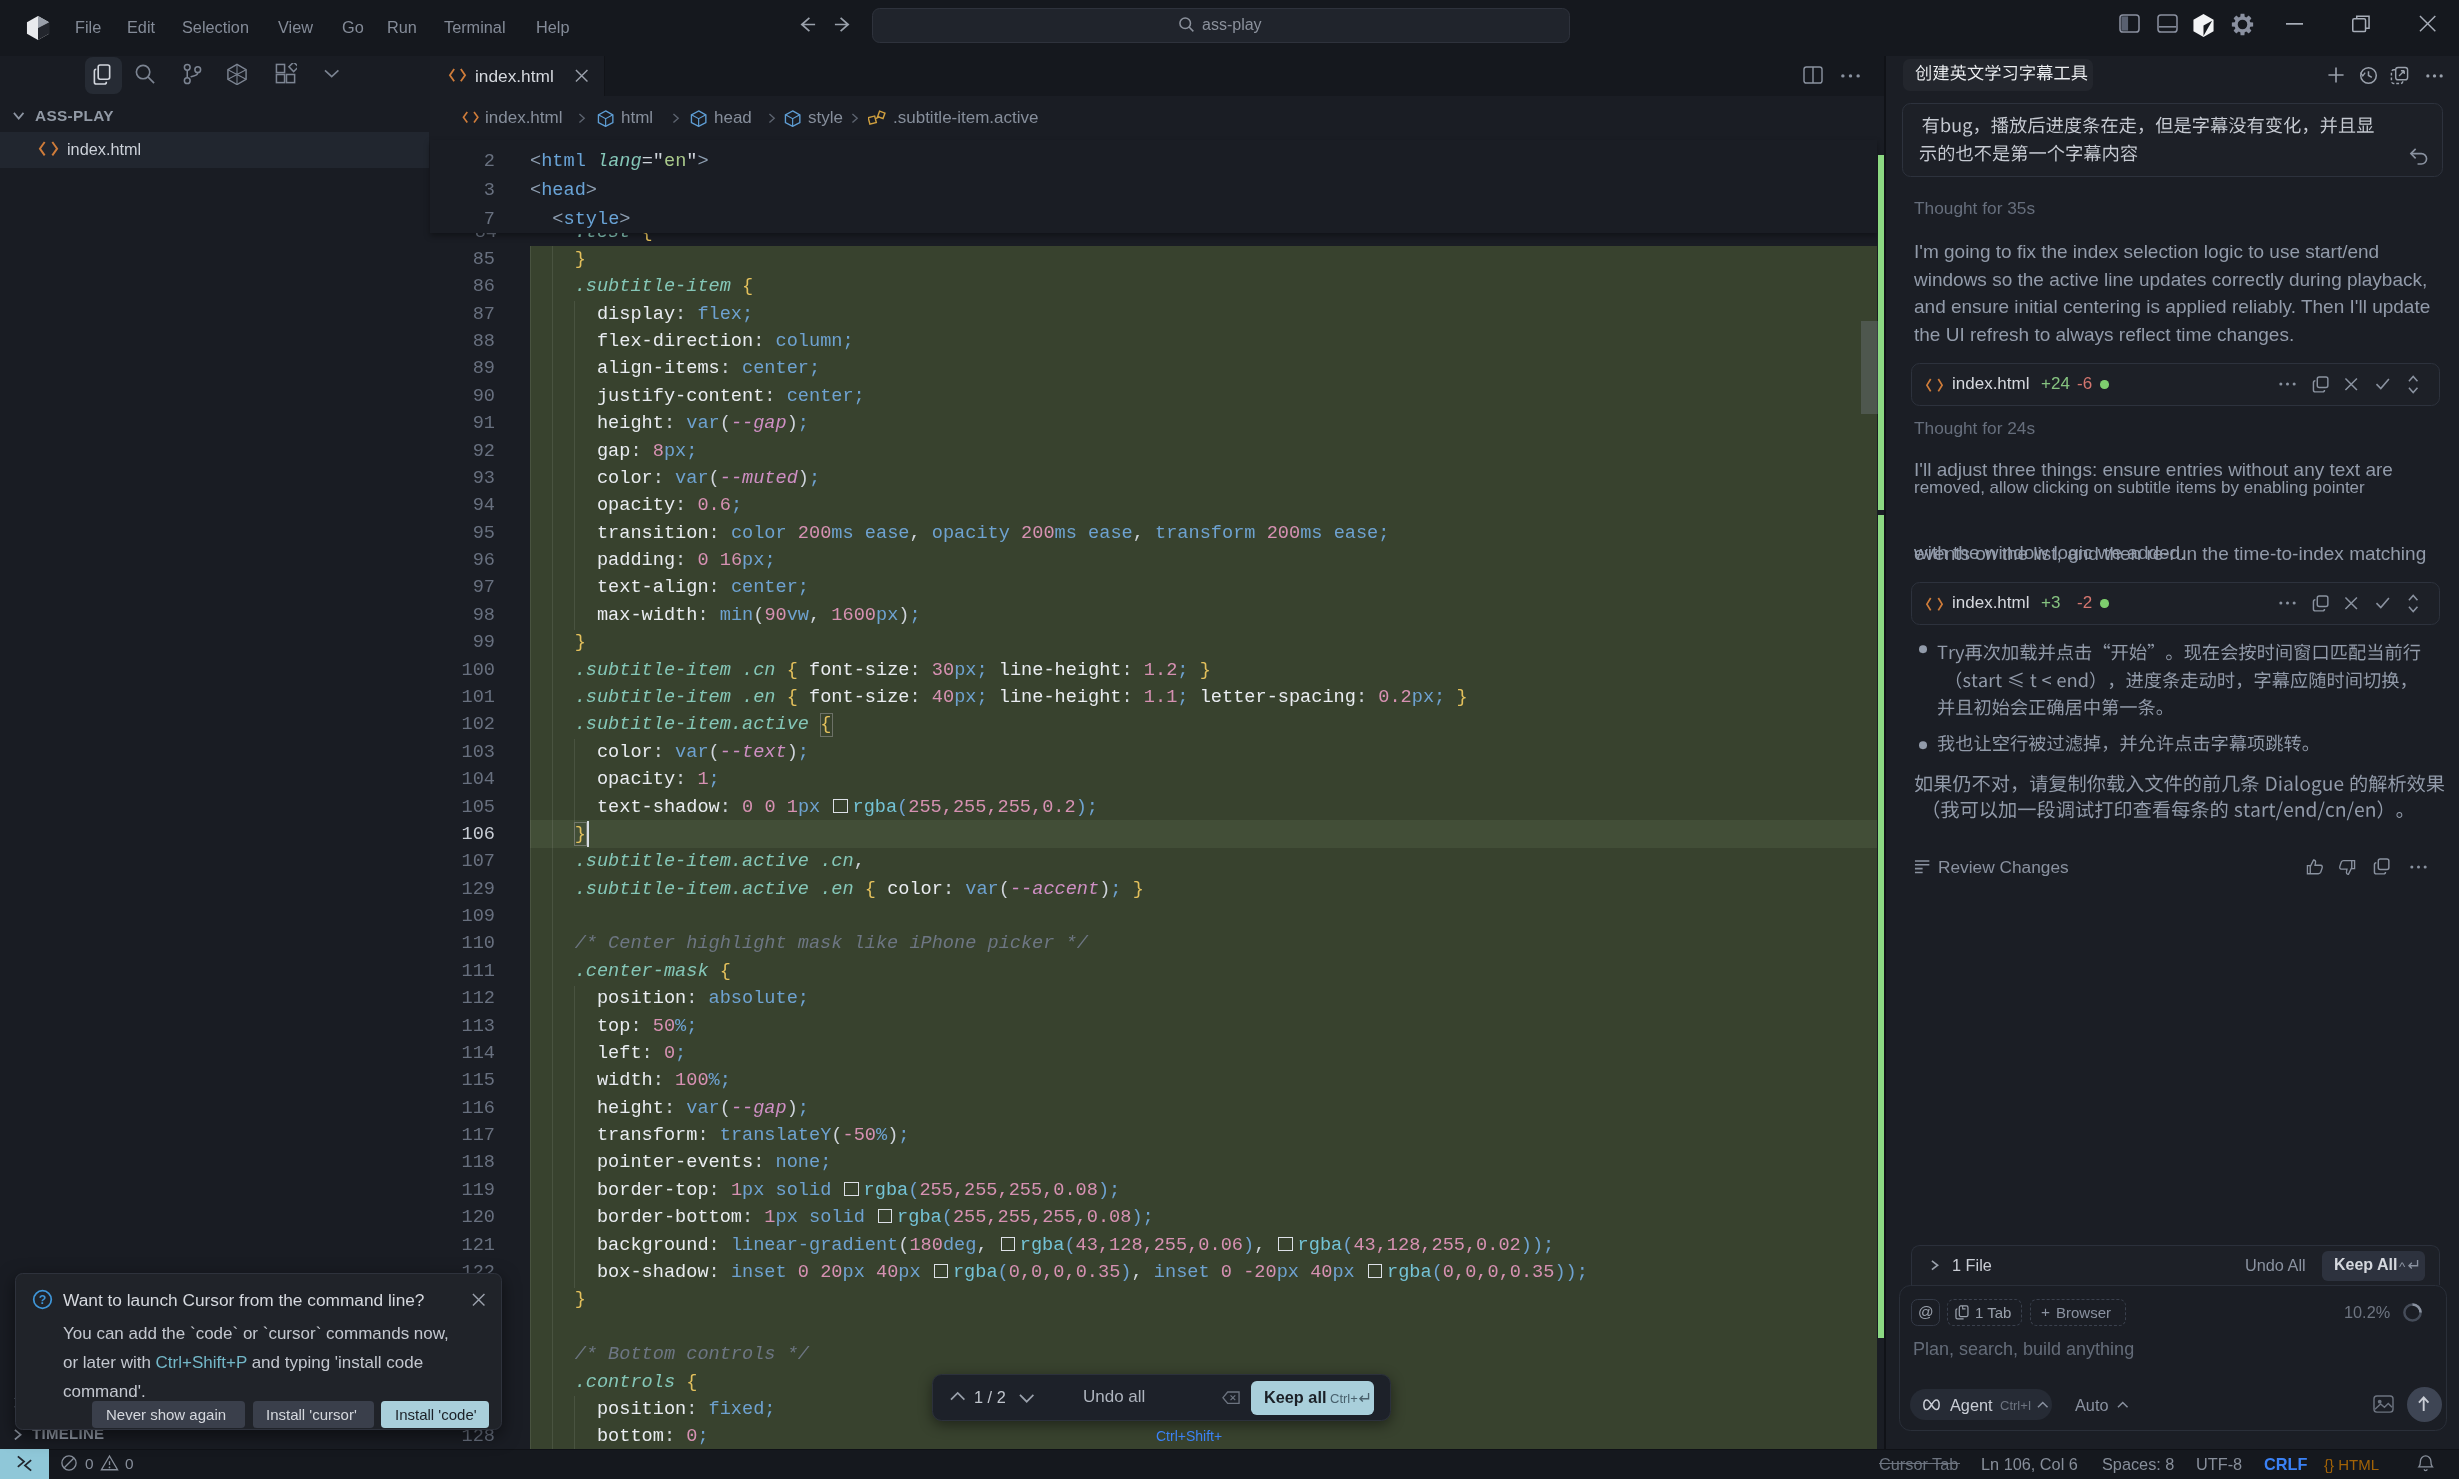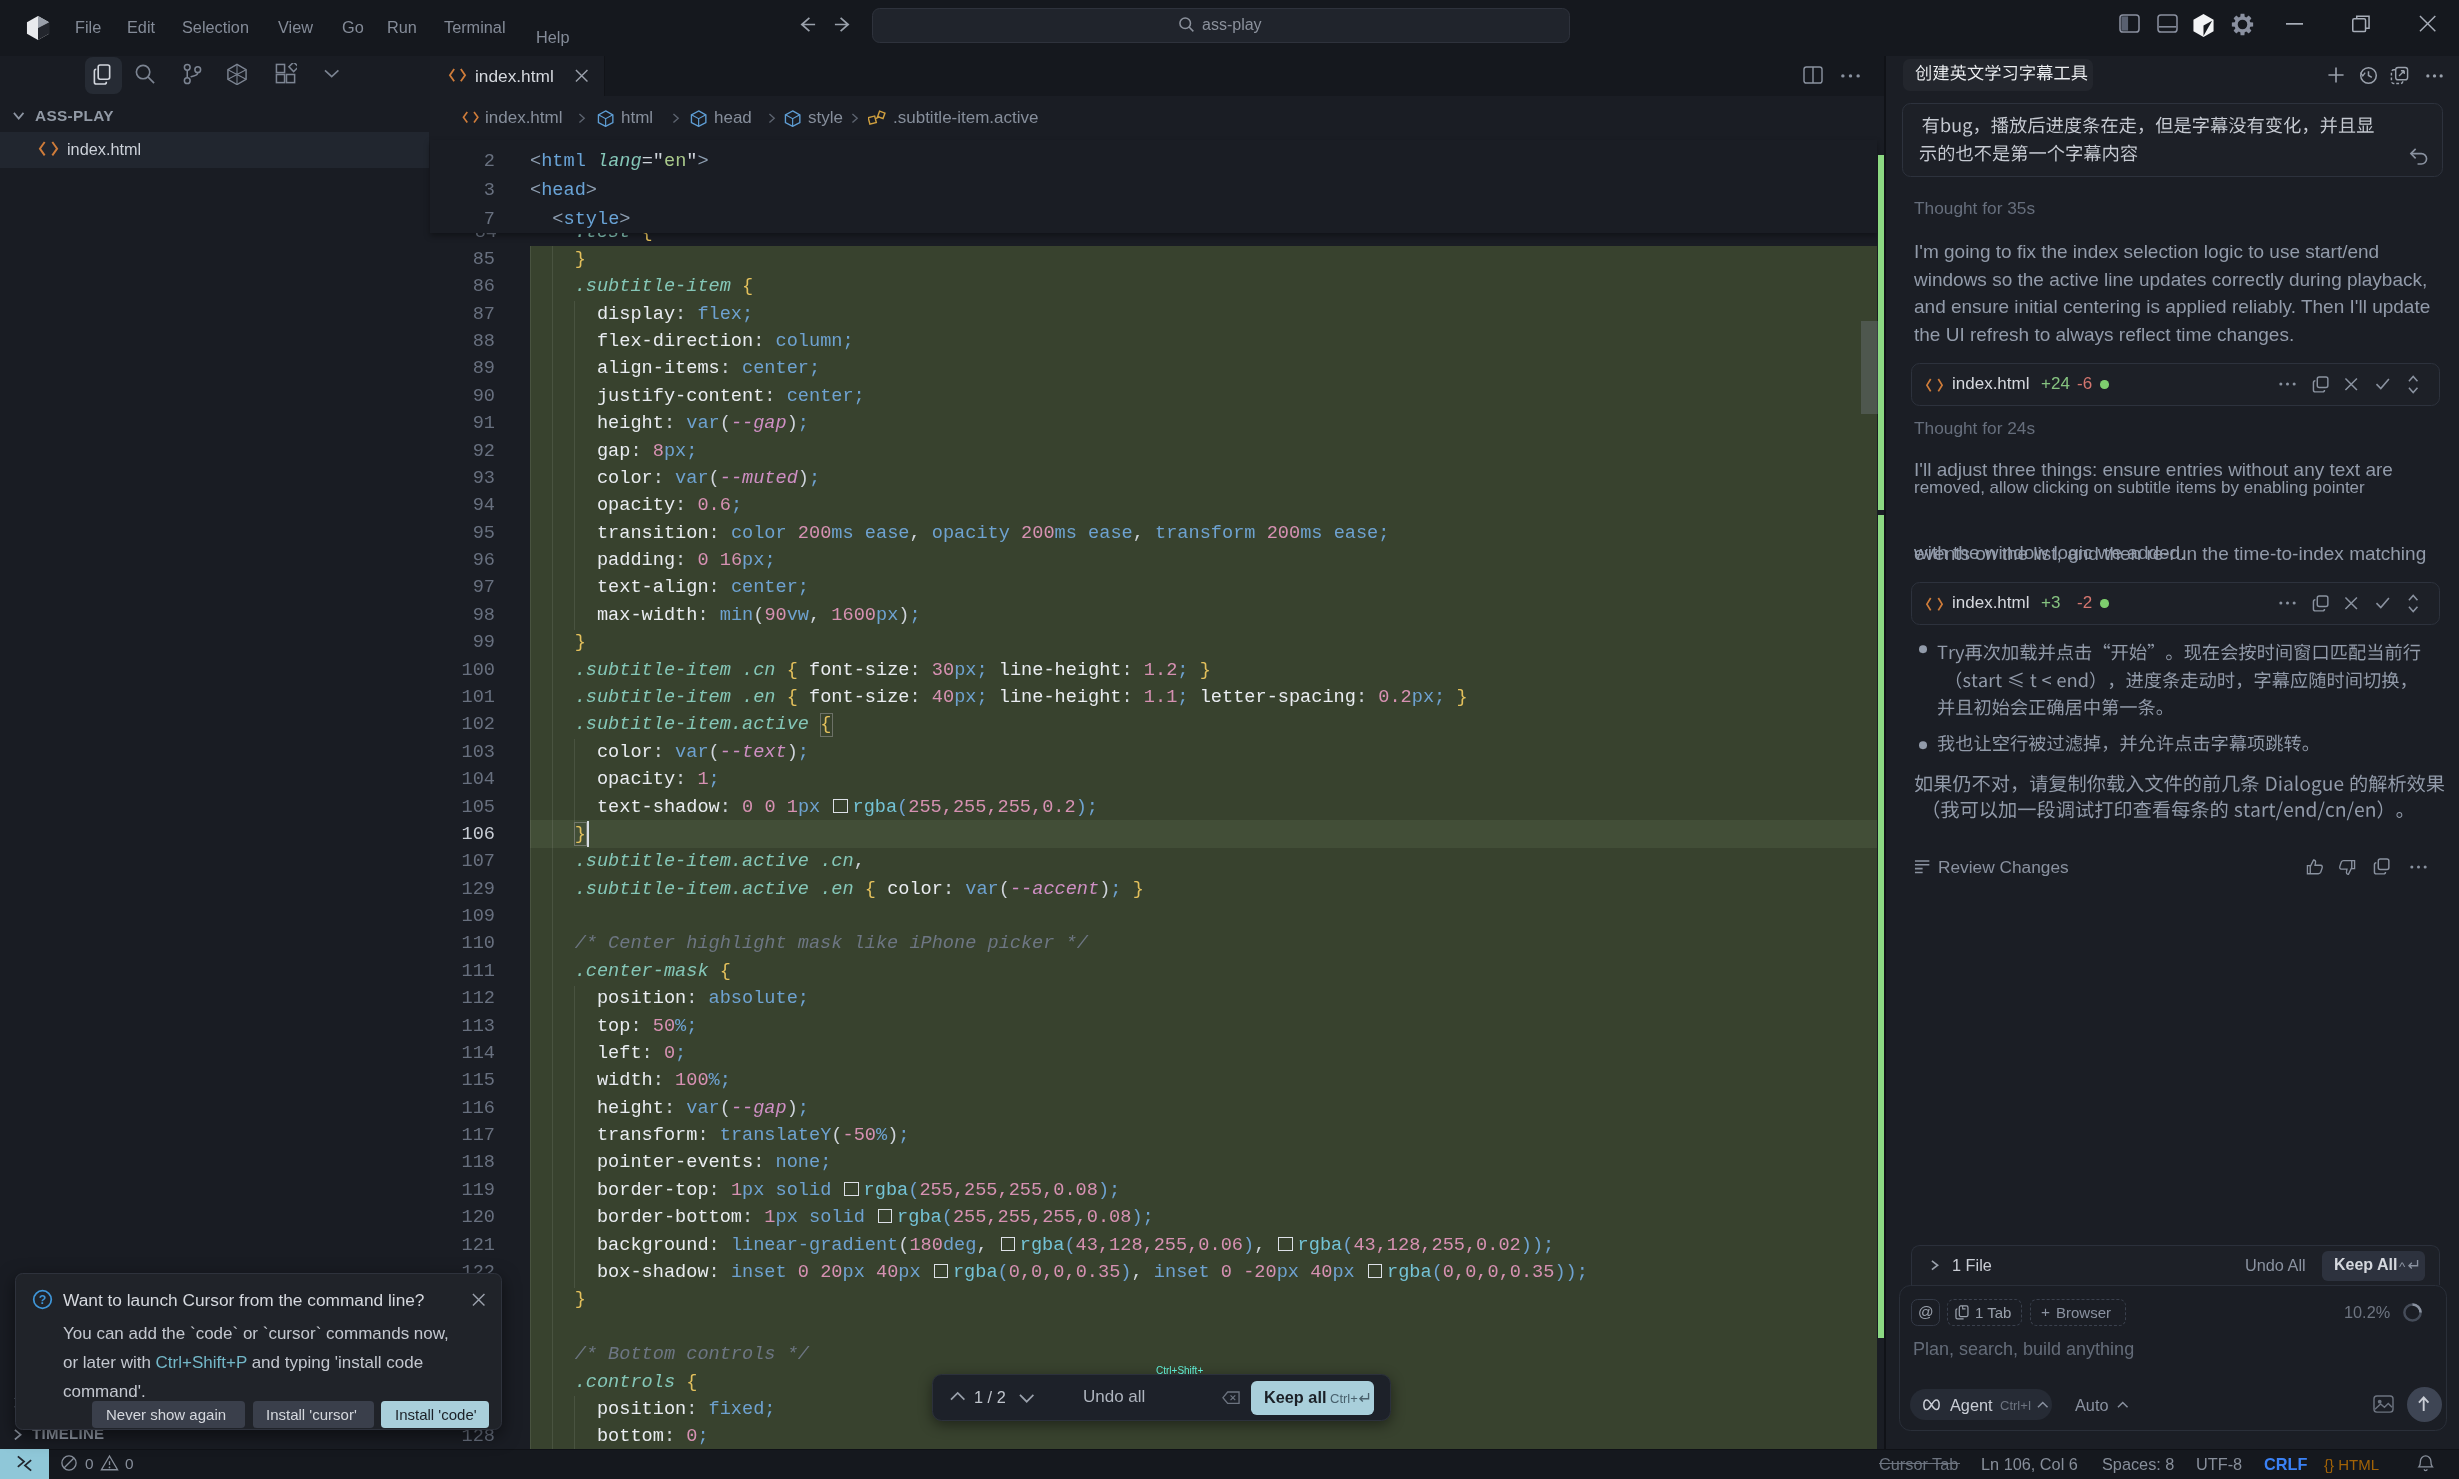--- a/index.html
+++ b/index.html
@@ -6,21 +6,21 @@
     <path d="M12.5 1 L24 7.5 L12.5 13.5 Z" fill="#9aa0aa"></path>
     <path d="M24 7.5 L24 19.5 L12.5 26 L12.5 13.5 Z" fill="#23262d"></path>
   </svg>
 <div style="position:absolute;left:75px;top:27px;transform:translateY(-50%);font-family:'Liberation Sans',sans-serif;font-size:16.3px;color:#848b98;font-weight:400;letter-spacing:0px;white-space:pre;">File</div>
 <div style="position:absolute;left:127px;top:27px;transform:translateY(-50%);font-family:'Liberation Sans',sans-serif;font-size:16.3px;color:#848b98;font-weight:400;letter-spacing:0px;white-space:pre;">Edit</div>
 <div style="position:absolute;left:182px;top:27px;transform:translateY(-50%);font-family:'Liberation Sans',sans-serif;font-size:16.3px;color:#848b98;font-weight:400;letter-spacing:0px;white-space:pre;">Selection</div>
 <div style="position:absolute;left:278px;top:27px;transform:translateY(-50%);font-family:'Liberation Sans',sans-serif;font-size:16.3px;color:#848b98;font-weight:400;letter-spacing:0px;white-space:pre;">View</div>
 <div style="position:absolute;left:342px;top:27px;transform:translateY(-50%);font-family:'Liberation Sans',sans-serif;font-size:16.3px;color:#848b98;font-weight:400;letter-spacing:0px;white-space:pre;">Go</div>
 <div style="position:absolute;left:387px;top:27px;transform:translateY(-50%);font-family:'Liberation Sans',sans-serif;font-size:16.3px;color:#848b98;font-weight:400;letter-spacing:0px;white-space:pre;">Run</div>
 <div style="position:absolute;left:444px;top:27px;transform:translateY(-50%);font-family:'Liberation Sans',sans-serif;font-size:16.3px;color:#848b98;font-weight:400;letter-spacing:0px;white-space:pre;">Terminal</div>
-<div style="position:absolute;left:536px;top:37px;transform:translateY(-50%);font-family:'Liberation Sans',sans-serif;font-size:16.3px;color:#848b98;font-weight:400;letter-spacing:0px;white-space:pre;">Help</div>
+<div style="position:absolute;left:536px;top:27px;transform:translateY(-50%);font-family:'Liberation Sans',sans-serif;font-size:16.3px;color:#848b98;font-weight:400;letter-spacing:0px;white-space:pre;">Help</div>
 <svg style="position:absolute;left:797px;top:15.4px" width="21" height="19" viewBox="0 0 22 20">
     <path d="M13 3 L5 10 L13 17 M5 10 L19 10" stroke="#9aa1ac" stroke-width="1.8" fill="none"></path>
   </svg>
 <svg style="position:absolute;left:832px;top:15.4px" width="21" height="19" viewBox="0 0 22 20">
     <path d="M9 3 L17 10 L9 17 M17 10 L3 10" stroke="#9aa1ac" stroke-width="1.8" fill="none"></path>
   </svg>
 <div style="position:absolute;left:872px;top:7.7px;width:698px;height:35px;background:#20242c;border:1px solid #2e323c;border-radius:7.7px;"></div>
 <svg style="position:absolute;left:1178px;top:16.3px" width="17.3" height="17.3" viewBox="0 0 18 18">
     <circle cx="7.5" cy="7.5" r="5.5" stroke="#8b919c" stroke-width="1.6" fill="none"></circle>
     <path d="M11.5 11.5 L16 16" stroke="#8b919c" stroke-width="1.6"></path>
@@ -273,21 +273,21 @@
 <div style="position:absolute;left:1878px;top:515px;width:5.8px;height:823px;background:#8cd982;"></div>
 <div style="position:absolute;left:932px;top:1374px;width:459px;height:47px;background:#1d2129;border:1px solid #2c313c;border-radius:9.6px;box-shadow:0 3.8px 13.4px rgba(0,0,0,0.45);"></div>
 <svg style="position:absolute;left:950px;top:1391px" width="15.4" height="10.6" viewBox="0 0 16 11">
     <path d="M1 9 L8 2 L15 9" stroke="#9aa1ac" stroke-width="1.8" fill="none"></path>
   </svg>
 <div style="position:absolute;left:974px;top:1397px;transform:translateY(-50%);font-family:'Liberation Sans',sans-serif;font-size:16.3px;color:#c0c5cd;font-weight:400;letter-spacing:0px;white-space:pre;">1 / 2</div>
 <svg style="position:absolute;left:1019px;top:1393px" width="15.4" height="10.6" viewBox="0 0 16 11">
     <path d="M1 2 L8 9 L15 2" stroke="#9aa1ac" stroke-width="1.8" fill="none"></path>
   </svg>
 <div style="position:absolute;left:1083px;top:1397px;transform:translateY(-50%);font-family:'Liberation Sans',sans-serif;font-size:17px;color:#aeb4be;font-weight:400;letter-spacing:0px;white-space:pre;">Undo all</div>
-<div style="position:absolute;left:1156px;top:1370px;transform:translateY(-50%);font-family:'Liberation Sans',sans-serif;font-size:10px;color:#5eead4;font-weight:400;letter-spacing:0px;white-space:pre;">Ctrl+Shift+</div>
+<div style="position:absolute;left:1156px;top:1436px;transform:translateY(-50%);font-family:'Liberation Sans',sans-serif;font-size:14px;color:#3b82f6;font-weight:400;letter-spacing:0px;white-space:pre;">Ctrl+Shift+</div>
 <svg style="position:absolute;left:1222px;top:1391px" width="18" height="13.4" viewBox="0 0 19 14">
     <path d="M6 1 L18 1 L18 13 L6 13 L1 7 Z" stroke="#6d7480" stroke-width="1.4" fill="none"></path>
     <path d="M9 4.5 L14 9.5 M14 4.5 L9 9.5" stroke="#6d7480" stroke-width="1.3"></path>
   </svg>
 <div style="position:absolute;left:1251px;top:1381px;width:123px;height:34px;background:#a9cfdb;border-radius:5.8px;"></div>
 <div style="position:absolute;left:1264px;top:1397px;transform:translateY(-50%);font-family:'Liberation Sans',sans-serif;font-size:16.3px;color:#1b2027;font-weight:700;letter-spacing:0px;white-space:pre;">Keep all</div>
 <div style="position:absolute;left:1330px;top:1398px;transform:translateY(-50%);font-family:'Liberation Sans',sans-serif;font-size:13px;color:#49616d;font-weight:400;letter-spacing:0px;white-space:pre;">Ctrl+</div>
 <svg style="position:absolute;left:1358px;top:1392px" width="12.5" height="11.5" viewBox="0 0 13 12">
     <path d="M11 1 L11 7 L2 7 M5 4 L2 7 L5 10" stroke="#49616d" stroke-width="1.4" fill="none"></path>
   </svg>

